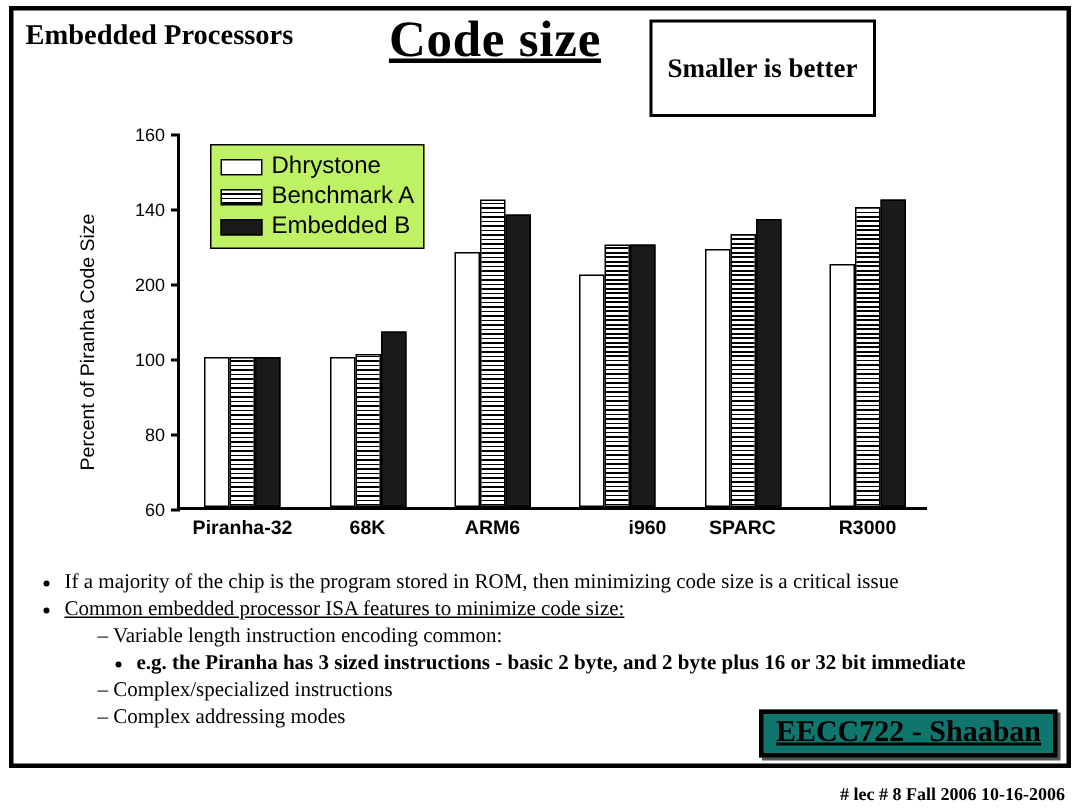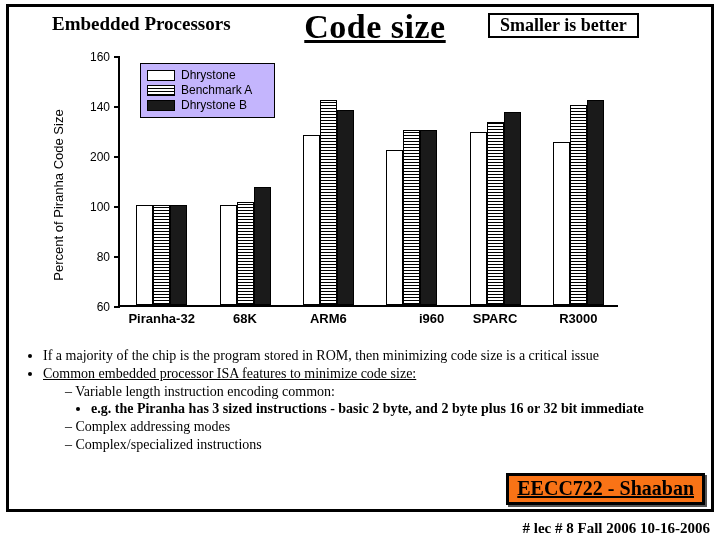--- a/index.html
+++ b/index.html
@@ -15,23 +15,22 @@
   .slide {
     position: absolute;
     left: 6px; top: 4px;
     width: 708px; height: 508px;
     border: 3px solid #000;
     background: #fff;
   }
   .hdr {
     display: flex;
     align-items: flex-start;
-    gap: 18px;
+    gap: 8px;
     padding: 2px 8px 0 8px;
-    margin-left: 35px;
   }
   .hdr-left {
     font-weight: bold;
     font-size: 19px;
     white-space: nowrap;
     padding-top: 4px;
     flex: 0 0 auto;
     width: 210px;
   }
   .hdr-mid {
@@ -44,21 +43,21 @@
     font-size: 34px;
     text-decoration: underline;
     line-height: 1.05;
     letter-spacing: 0.5px;
   }
   .hdr-right {
     flex: 0 0 auto;
     border: 2px solid #000;
     font-weight: bold;
     font-size: 18px;
-    padding: 0 10px;
+    padding: 20px 10px;
     margin-top: 4px;
     white-space: nowrap;
   }
 
   .chart-wrap {
     position: relative;
     width: 560px;
     height: 292px;
     margin: 4px auto 6px auto;
   }
@@ -97,24 +96,24 @@
     transform: translateX(-50%);
     font-family: Arial, Helvetica, sans-serif;
     font-weight: bold;
     font-size: 13px;
     white-space: nowrap;
   }
   .legend {
     position: absolute;
     left: 20px; top: 6px;
     border: 1.5px solid #000;
-    background: #c4b5fd;
-    font-family: Arial, Helvetica, sans-serif;
-    font-size: 12px;
-    padding: 4px 22px 4px 6px;
+    background: #bef264;
+    font-family: Arial, Helvetica, sans-serif;
+    font-size: 16px;
+    padding: 4px 6px 4px 6px;
   }
   .legend-row { display: flex; align-items: center; gap: 6px; line-height: 1.25; }
   .swatch {
     width: 28px; height: 11px;
     border: 1.5px solid #000;
   }
   .sw-a { background: #fff; }
   .sw-b {
     background: repeating-linear-gradient(0deg,#000 0,#000 1px,#fff 1px,#fff 3px);
   }
@@ -141,30 +140,30 @@
   .bullets ul ul ul > li::before { content: ""; }
 
   .course-box {
     position: absolute;
     right: 6px; bottom: 4px;
     border: 3px solid #000;
     padding: 1px 8px 2px 8px;
     font-weight: bold;
     font-size: 20px;
     text-decoration: underline;
-    background: #f97316;
+    background: #0f766e;
     box-shadow: 2px 2px 0 #555;
   }
   .foot {
     position: absolute;
     left: 0; bottom: 3px;
     width: 720px;
     text-align: right;
     padding-right: 10px;
-    font-size: 15px;
+    font-size: 12px;
     font-weight: bold;
   }
 </style>
 </head>
 <body>
 
 <div class="slide">
 
   <div class="hdr">
     <div class="hdr-left">Embedded Processors</div>
@@ -181,21 +180,21 @@
         <div class="legend-row">
           <span class="swatch sw-a"></span>
           <span>Dhrystone</span>
         </div>
         <div class="legend-row">
           <span class="swatch sw-b"></span>
           <span>Benchmark A</span>
         </div>
         <div class="legend-row">
           <span class="swatch sw-c"></span>
-          <span>Dhrystone B</span>
+          <span>Embedded B</span>
         </div>
       </div>
     <div class="tick-y" style="top: 249px;"></div>
         <div class="tick-y-label" style="top: 250px;">60</div>
         <div class="tick-y" style="top: 199px;"></div>
         <div class="tick-y-label" style="top: 200px;">80</div>
         <div class="tick-y" style="top: 149px;"></div>
         <div class="tick-y-label" style="top: 150px;">100</div>
         <div class="tick-y" style="top: 99px;"></div>
         <div class="tick-y-label" style="top: 100px;">200</div>
@@ -240,24 +239,24 @@
         <ul>
           <li>
             <span>Variable length instruction encoding common:</span>
             <ul>
               <li>
                 <span>e.g. the Piranha has 3 sized instructions - basic 2 byte, and 2 byte plus 16 or 32 bit immediate</span>
               </li>
             </ul>
           </li>
           <li>
-            <span>Complex addressing modes</span>
+            <span>Complex/specialized  instructions</span>
           </li>
           <li>
-            <span>Complex/specialized  instructions</span>
+            <span>Complex addressing modes</span>
           </li>
         </ul>
       </li>
     </ul>
   </div>
 
   <div class="course-box">EECC722 - Shaaban</div>
 </div>
 
 <div class="foot">#  lec # 8    Fall 2006   10-16-2006</div>

